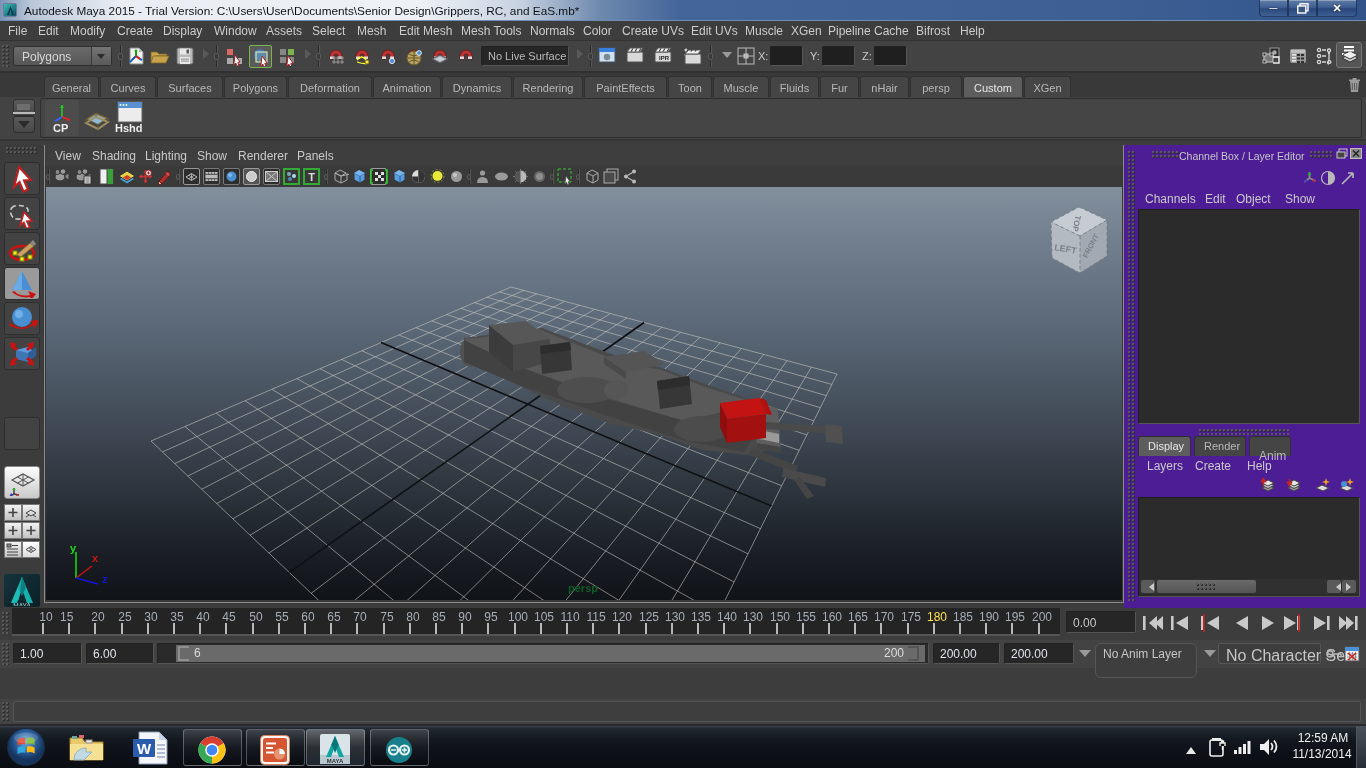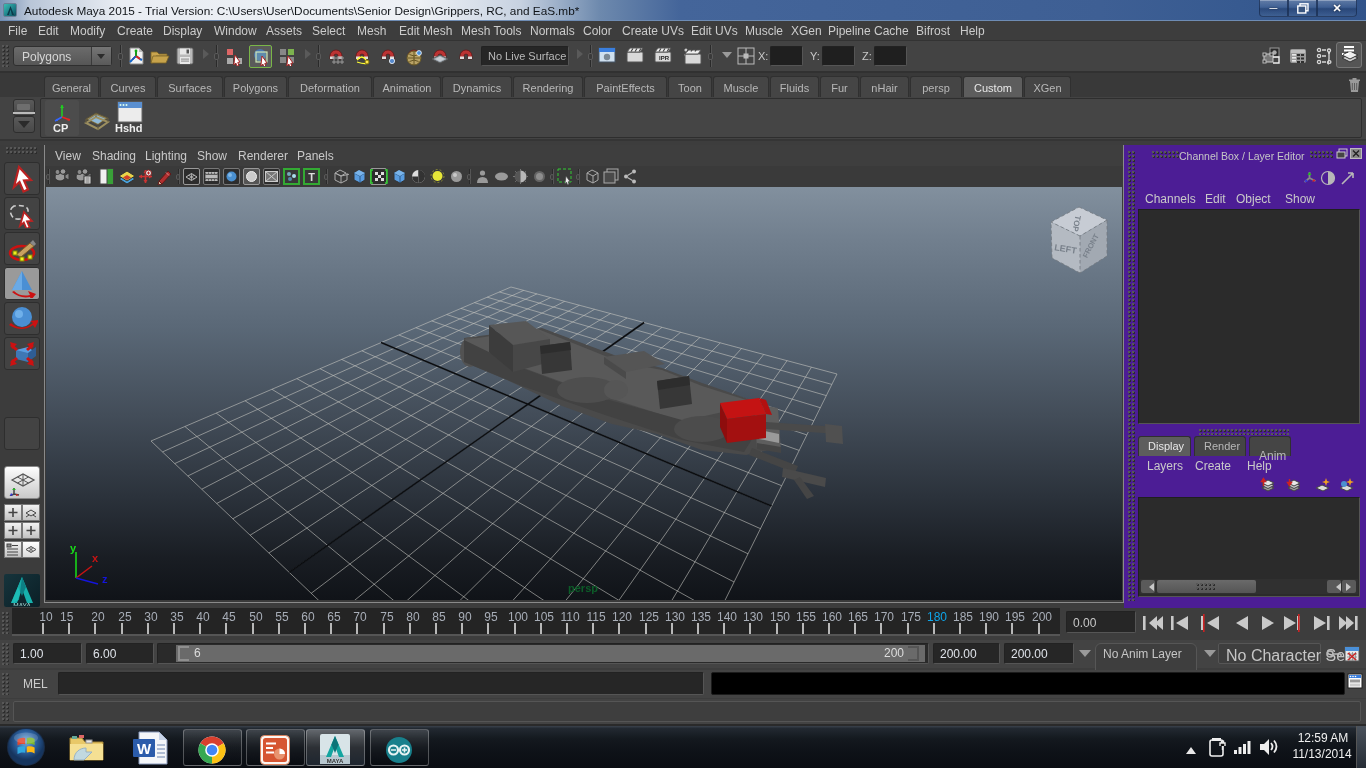--- a/index.html
+++ b/index.html
@@ -858,21 +858,21 @@
         <div style="position:absolute;left:782px;top:2px;width:24px;text-align:center;font-size:12px;color:#a8aeb8">155</div>
         <div style="position:absolute;left:790px;top:15px;width:2px;height:11px;background:#b8b8b8"></div>
         <div style="position:absolute;left:808px;top:2px;width:24px;text-align:center;font-size:12px;color:#a8aeb8">160</div>
         <div style="position:absolute;left:816px;top:15px;width:2px;height:11px;background:#b8b8b8"></div>
         <div style="position:absolute;left:834px;top:2px;width:24px;text-align:center;font-size:12px;color:#a8aeb8">165</div>
         <div style="position:absolute;left:842px;top:15px;width:2px;height:11px;background:#b8b8b8"></div>
         <div style="position:absolute;left:860px;top:2px;width:24px;text-align:center;font-size:12px;color:#a8aeb8">170</div>
         <div style="position:absolute;left:868px;top:15px;width:2px;height:11px;background:#b8b8b8"></div>
         <div style="position:absolute;left:887px;top:2px;width:24px;text-align:center;font-size:12px;color:#a8aeb8">175</div>
         <div style="position:absolute;left:895px;top:15px;width:2px;height:11px;background:#b8b8b8"></div>
-        <div style="position:absolute;left:913px;top:2px;width:24px;text-align:center;font-size:12px;color:#0ea5e9">180</div>
+        <div style="position:absolute;left:913px;top:2px;width:24px;text-align:center;font-size:12px;color:#fde047">180</div>
         <div style="position:absolute;left:921px;top:15px;width:2px;height:11px;background:#b8b8b8"></div>
         <div style="position:absolute;left:939px;top:2px;width:24px;text-align:center;font-size:12px;color:#a8aeb8">185</div>
         <div style="position:absolute;left:947px;top:15px;width:2px;height:11px;background:#b8b8b8"></div>
         <div style="position:absolute;left:965px;top:2px;width:24px;text-align:center;font-size:12px;color:#a8aeb8">190</div>
         <div style="position:absolute;left:973px;top:15px;width:2px;height:11px;background:#b8b8b8"></div>
         <div style="position:absolute;left:991px;top:2px;width:24px;text-align:center;font-size:12px;color:#a8aeb8">195</div>
         <div style="position:absolute;left:999px;top:15px;width:2px;height:11px;background:#b8b8b8"></div>
         <div style="position:absolute;left:1018px;top:2px;width:24px;text-align:center;font-size:12px;color:#a8aeb8">200</div>
         <div style="position:absolute;left:1026px;top:15px;width:2px;height:11px;background:#b8b8b8"></div>
       </div>
@@ -948,35 +948,20 @@
         <path d="M7 6h8 M12 6v3 M15 6v3" stroke="#b8b8b8" stroke-width="1.6"></path>
       </svg>
       <svg style="position:absolute;left:1344px;top:6px" width="16" height="16" viewBox="0 0 16 16">
         <rect x="1" y="1" width="14" height="14" fill="#e8e8e8" stroke="#555"></rect>
         <rect x="1" y="1" width="14" height="4" fill="#4a90d9"></rect>
         <path d="M3 8h10 M3 11h10 M3 14h10 M5.5 6v9 M8.5 6v9 M11.5 6v9" stroke="#888" stroke-width="0.8"></path>
         <path d="M4 7l8 7 M12 7l-8 7" stroke="#c22" stroke-width="1.4"></path>
       </svg>
 </div>
 
-<div id="melrow" class="abs">
-  <div class="grip" style="position:absolute;left:2px;top:3px;width:8px;height:22px"></div>
-  <div class="tx" style="left:23px;top:7px;font-size:12px;color:#ccc">MEL</div>
-  <div class="fld" style="position:absolute;left:58px;top:2px;width:646px;height:23px"></div>
-  <div style="position:absolute;left:711px;top:2px;width:634px;height:23px;background:#000;border:1px solid #1c1c1c;border-radius:2px"></div>
-  <svg style="position:absolute;left:1347px;top:3px" width="16" height="16" viewBox="0 0 16 16">
-        <rect x="1" y="1" width="14" height="14" fill="#fff" stroke="#222"></rect>
-        <rect x="2" y="2" width="12" height="3" fill="#3a7edd"></rect>
-        <circle cx="3.5" cy="3.5" r="0.8" fill="#fff"></circle>
-        <circle cx="6" cy="3.5" r="0.8" fill="#fff"></circle>
-        <circle cx="8.5" cy="3.5" r="0.8" fill="#fff"></circle>
-        <rect x="3" y="6.5" width="10" height="3" fill="#999"></rect>
-        <rect x="3" y="10.5" width="10" height="3" fill="#ccc"></rect>
-      </svg>
-</div>
 
 <div id="helprow" class="abs">
   <div class="grip" style="position:absolute;left:2px;top:3px;width:8px;height:19px"></div>
   <div style="position:absolute;left:13px;top:2px;width:1348px;height:21px;background:#3e3e3e;border:1px solid #555;border-radius:2px"></div>
 </div>
 
 <div id="taskbar" class="abs">
   <svg style="position:absolute;left:5px;top:1px" width="42" height="40" viewBox="0 0 42 40">
         <circle cx="21" cy="20" r="19" fill="#1a2c46"></circle>
         <circle cx="21" cy="20" r="18" fill="url(#orbg)"></circle>

